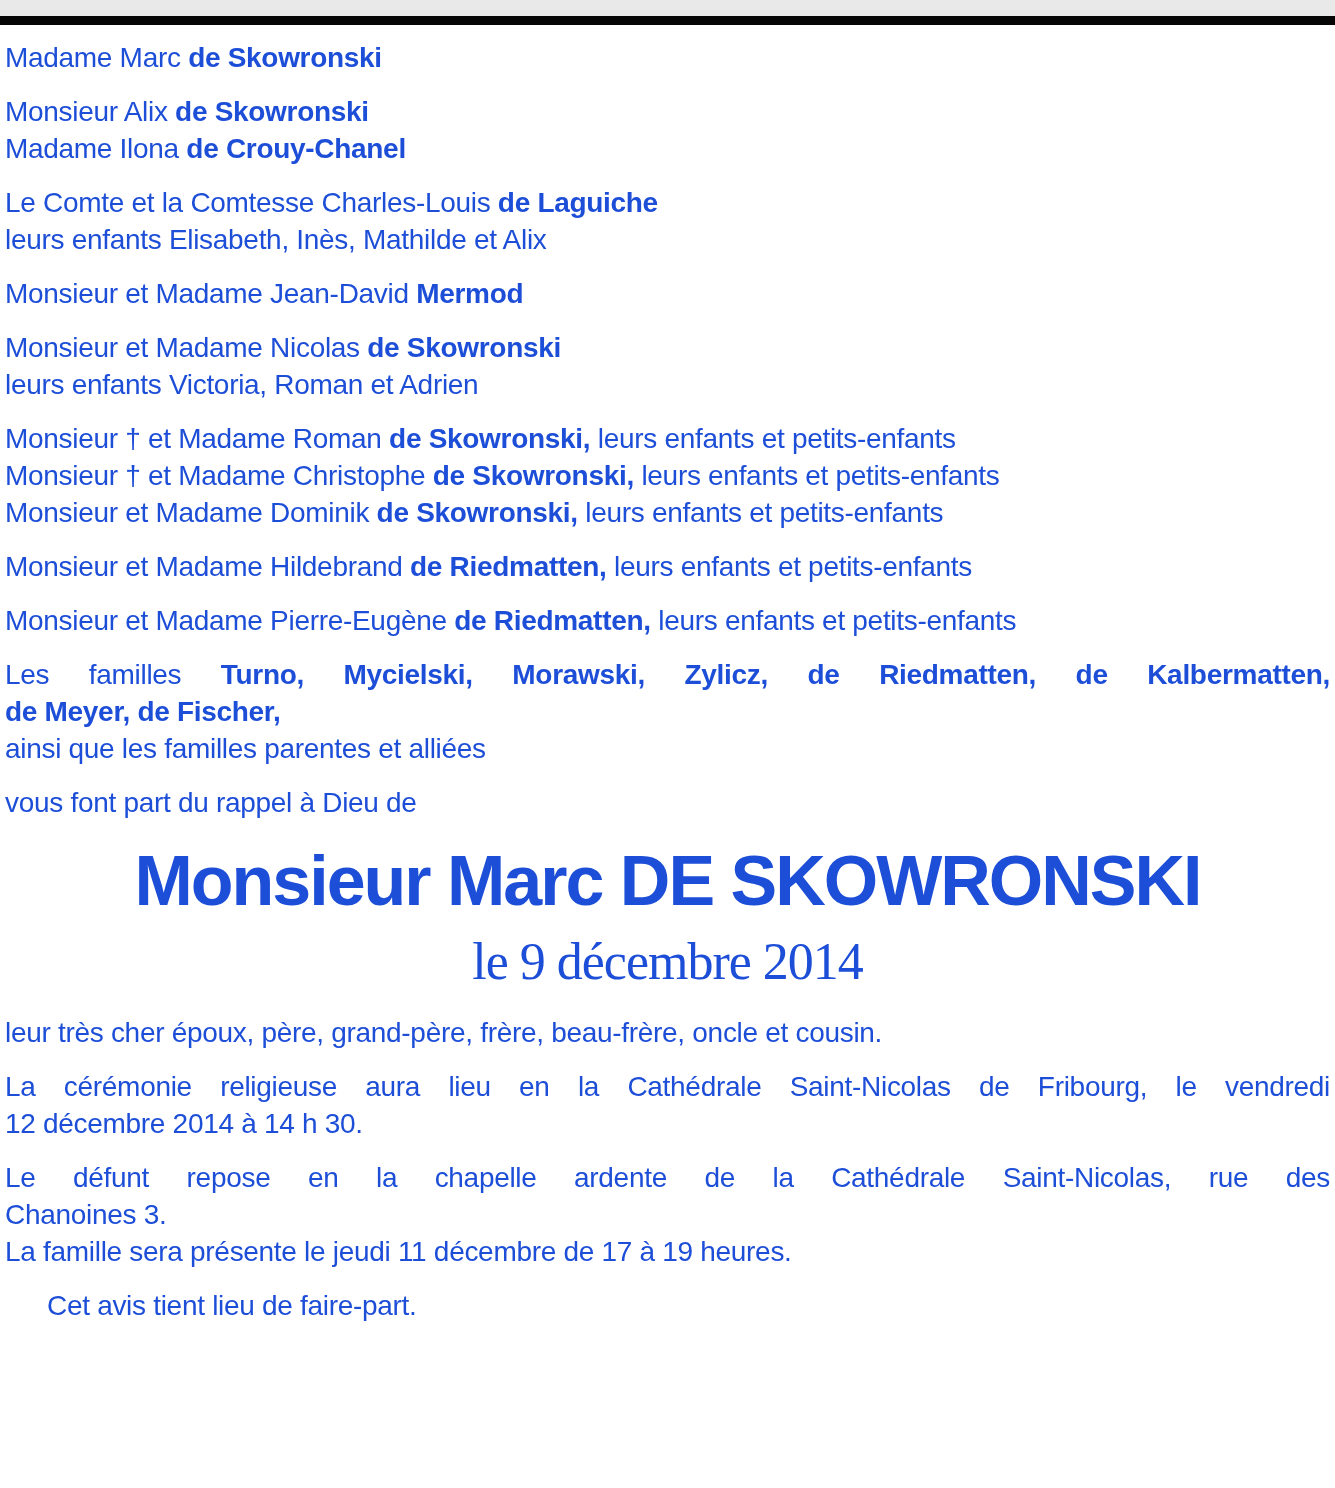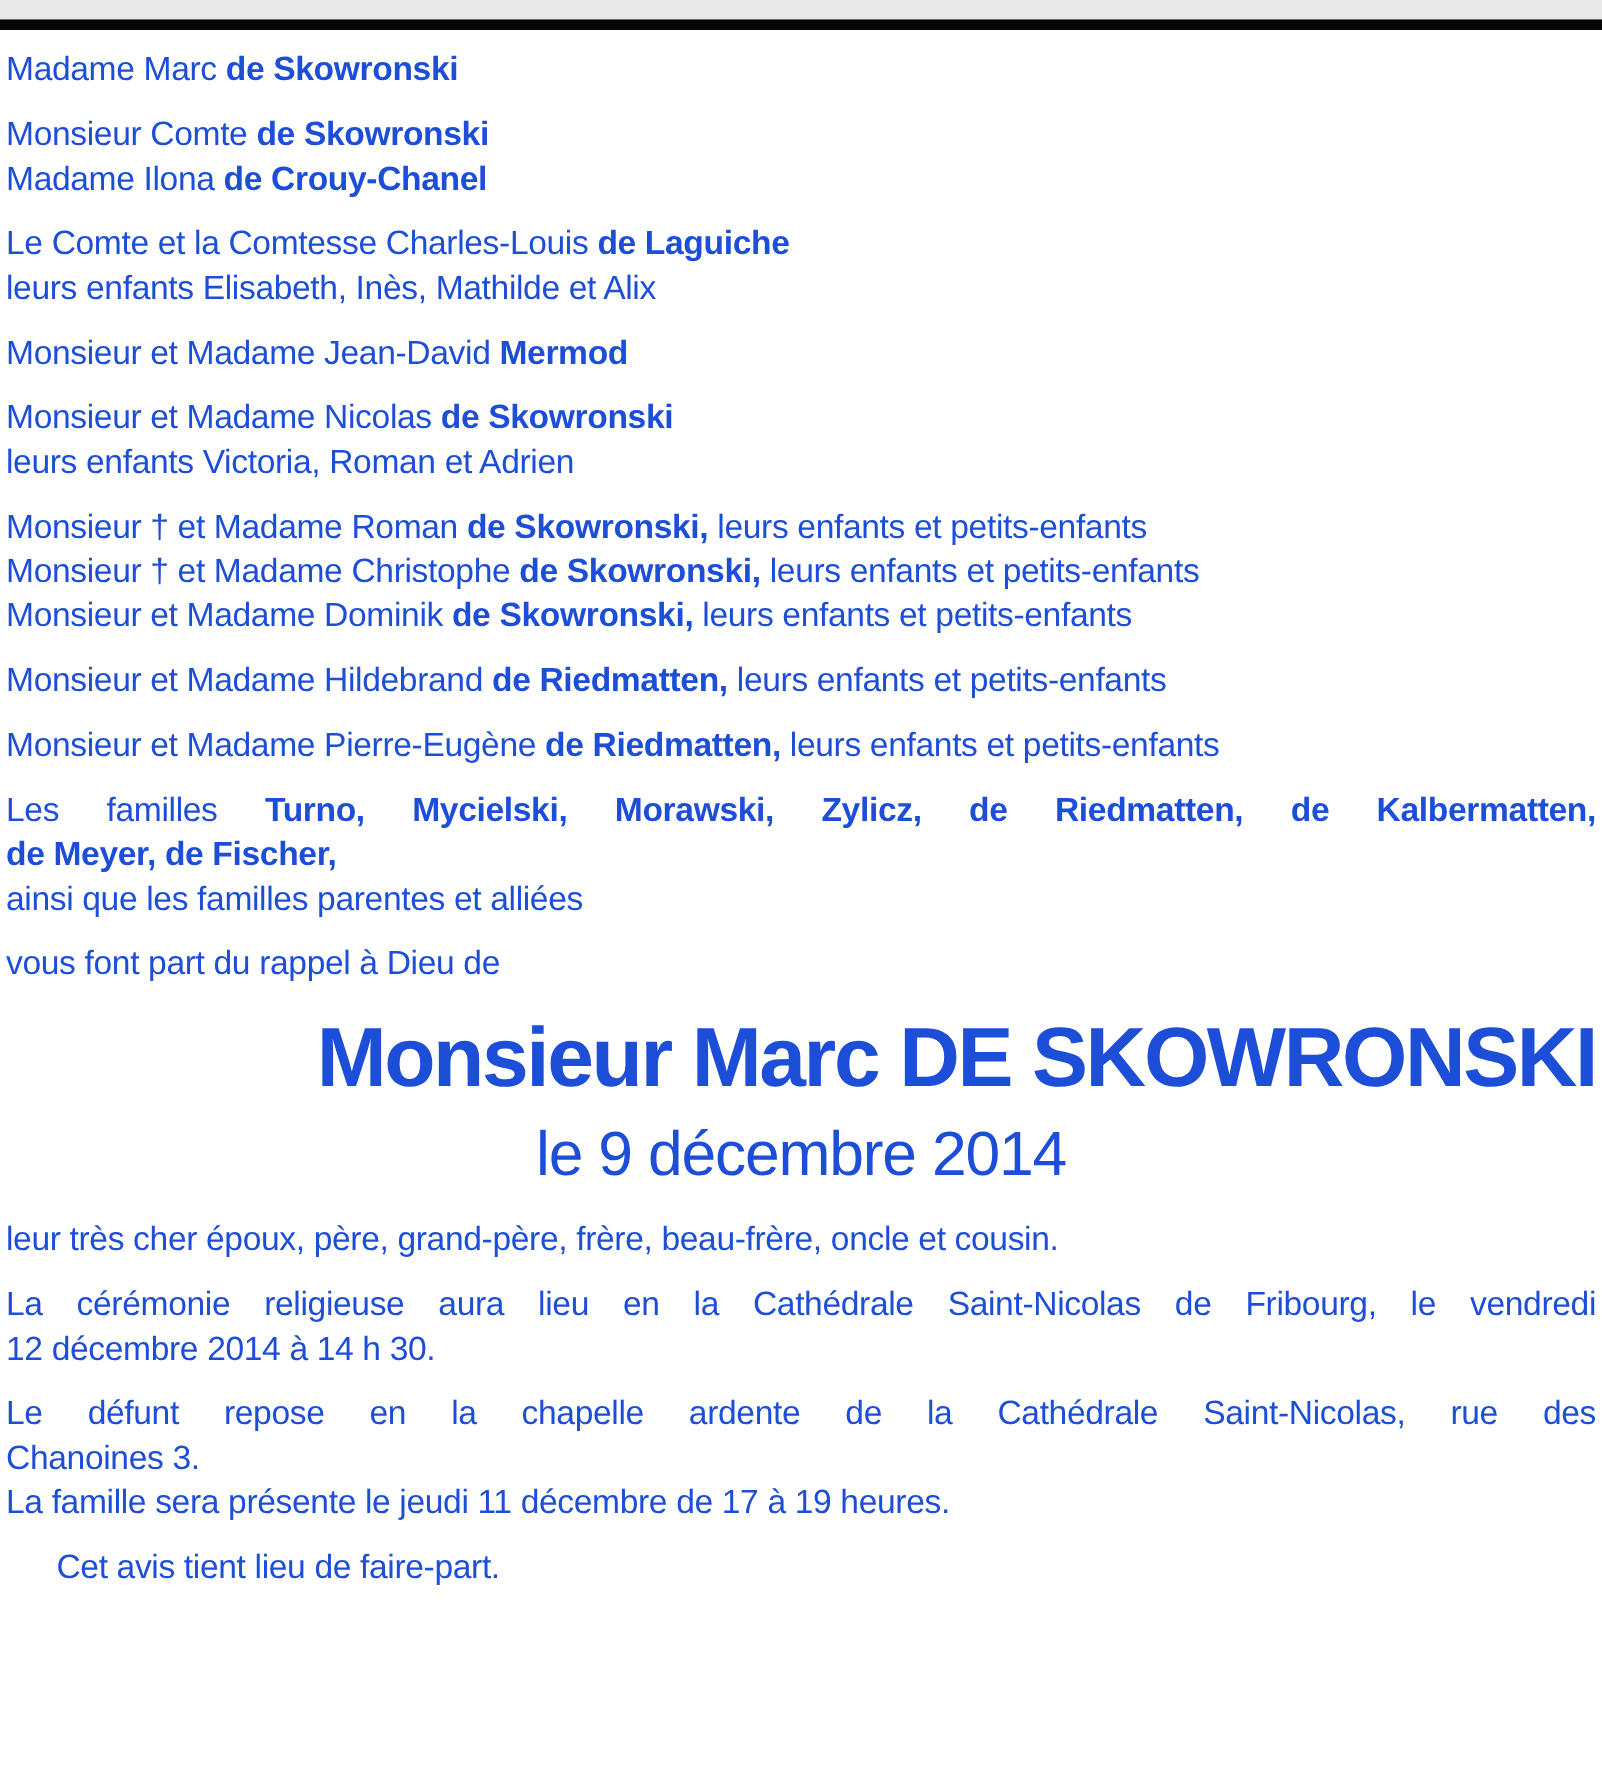--- a/index.html
+++ b/index.html
@@ -41,54 +41,55 @@
     line-height: 37px;
     letter-spacing: -0.3px;
     white-space: normal;
   }
   .line .bold { font-weight: bold; }
   .force-justify {
     text-align: justify;
     text-align-last: justify;
   }
   .para.title {
-    text-align: right;
+    text-align: center;
     margin: 16px 0 0 0;
   }
   .para.title .line {
     font-size: 70px;
     line-height: 86px;
     font-weight: bold;
     letter-spacing: -2px;
   }
   .para.date {
     text-align: center;
     margin: 0 0 14px 0;
   }
   .para.date .line {
     font-size: 52px;
     line-height: 76px;
     letter-spacing: -1px;
+    font-family: Liberation Serif, serif;
   }
   .para.indent .line {
     padding-left: 42px;
   }
   .para:last-child { margin-bottom: 0; }
 </style>
 </head>
 <body>
 
 <div class="page">
   <div class="rule top"></div>
   <div class="content">
       <div class="para body">
         <div class="line"><span>Madame Marc </span><span class="bold">de Skowronski</span></div>
       </div>
       <div class="para body">
-        <div class="line"><span>Monsieur Comte </span><span class="bold">de Skowronski</span></div>
+        <div class="line"><span>Monsieur Alix </span><span class="bold">de Skowronski</span></div>
         <div class="line"><span>Madame Ilona </span><span class="bold">de Crouy-Chanel</span></div>
       </div>
       <div class="para body">
         <div class="line"><span>Le Comte et la Comtesse Charles-Louis </span><span class="bold">de Laguiche</span></div>
         <div class="line"><span>leurs enfants Elisabeth, Inès, Mathilde et Alix</span></div>
       </div>
       <div class="para body">
         <div class="line"><span>Monsieur et Madame Jean-David </span><span class="bold">Mermod</span></div>
       </div>
       <div class="para body">

